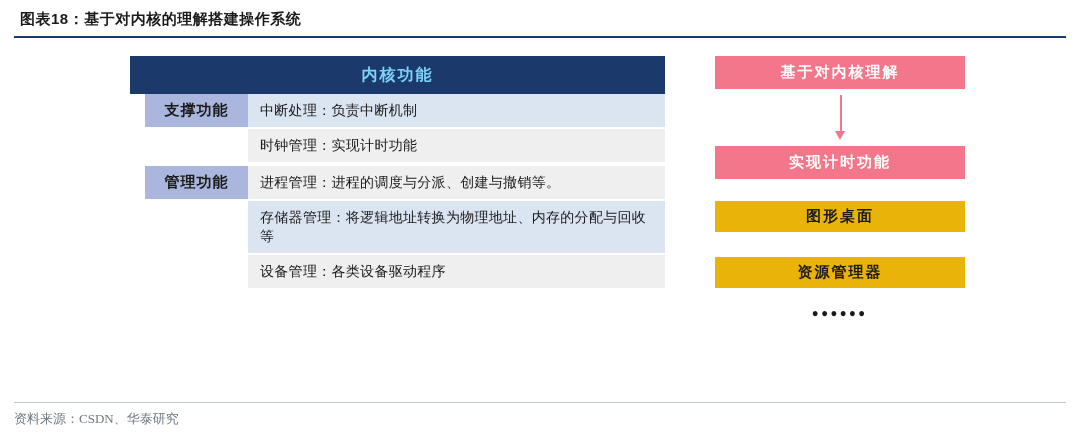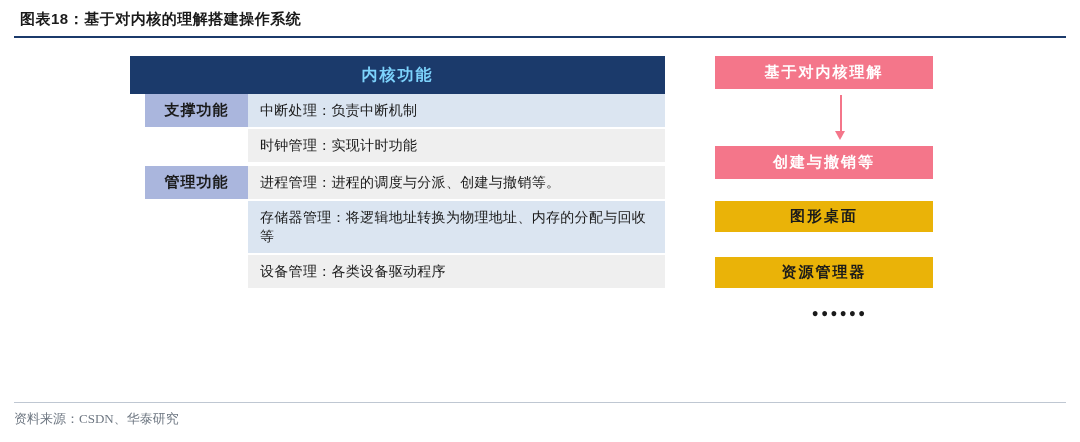--- a/index.html
+++ b/index.html
@@ -120,21 +120,21 @@
     width: 535px;
   }
   
   .flow {
     position: absolute;
     left: 715px;
     top: 56px;
     width: 250px;
   }
   .flow-box {
-    width: 218px;
+    width: 250px;
     box-sizing: border-box;
     display: flex;
     align-items: center;
     justify-content: center;
     font-size: 15px;
     font-weight: bold;
     letter-spacing: 2px;
     color: #ffffff;
   }
   .flow-box.pink {
@@ -229,21 +229,21 @@
   </div>
 
   <div class="flow">
     <div class="flow-box pink">基于对内核理解</div>
 
     <div class="arrow-wrap">
       <div class="arrow-line"></div>
       <div class="arrow-head"></div>
     </div>
 
-    <div class="flow-box pink">创建与撤销等</div>
+    <div class="flow-box pink">实现计时功能</div>
     <div class="spacer-22"></div>
     <div class="flow-box blue">图形桌面</div>
     <div class="spacer-25"></div>
     <div class="flow-box blue">资源管理器</div>
     <div class="dots">••••••</div>
   </div>
 
   <div class="rule-bottom"></div>
 
   <div class="source">

